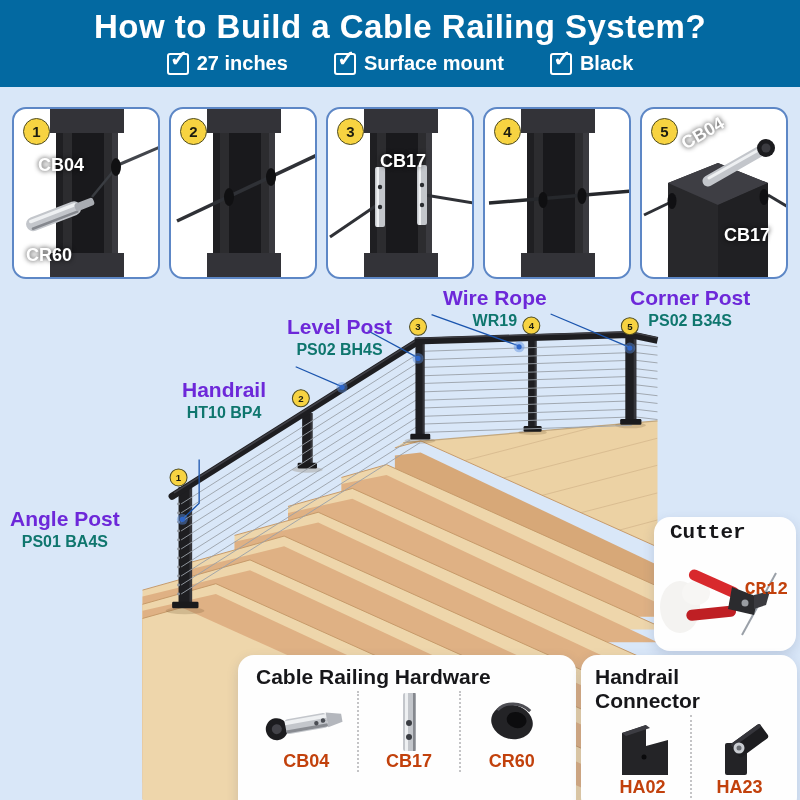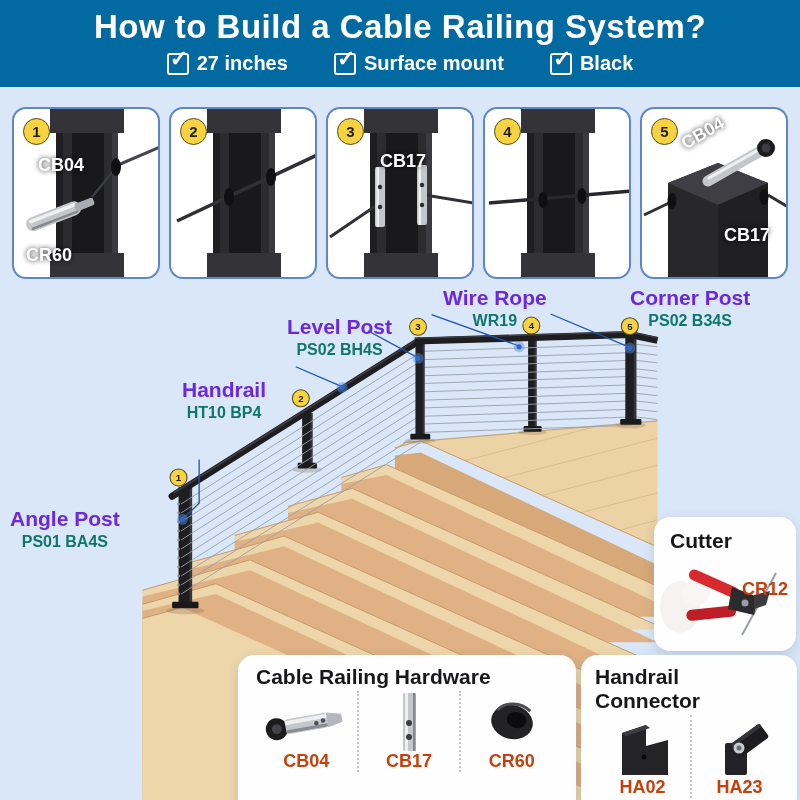--- a/index.html
+++ b/index.html
@@ -41,21 +41,21 @@
   .co-handrail{left:170px;top:93px;margin-left:12px;}
   .co-level{left:287px;top:30px;}
   .co-wire{left:443px;top:1px;}
   .co-corner{left:630px;top:1px;}
 
   
   .card{position:absolute;background:#fefefe;border-radius:16px;z-index:5;
     box-shadow:0 4px 12px rgba(60,80,120,.18);box-sizing:border-box;}
   .card-title{font-size:21px;font-weight:bold;color:#17171a;}
   .code{font-size:18px;font-weight:bold;color:#c2410c;}
-  .card-cutter{left:654px;top:232px;width:142px;height:134px;padding:12px 0 0 16px;}
+  .card-cutter{left:654px;top:232px;width:142px;height:134px;padding:4px 0 0 16px;font-family:Liberation Mono, monospace;}
   .card-cutter .cut-code{position:absolute;right:8px;top:62px;}
   .card-cutter svg{position:absolute;left:4px;top:38px;}
   .card-hw{left:238px;top:370px;width:338px;height:168px;padding:10px 14px 0 18px;}
   .card-conn{left:581px;top:370px;width:216px;height:158px;padding:10px 10px 0 14px;}
   .items{display:flex;margin-top:2px;}
   .item{flex:1;display:flex;flex-direction:column;align-items:center;}
   .item + .item{border-left:2px dotted #c4c4c6;}
   .item .code{margin-top:-2px;}
 </style>
 </head>

